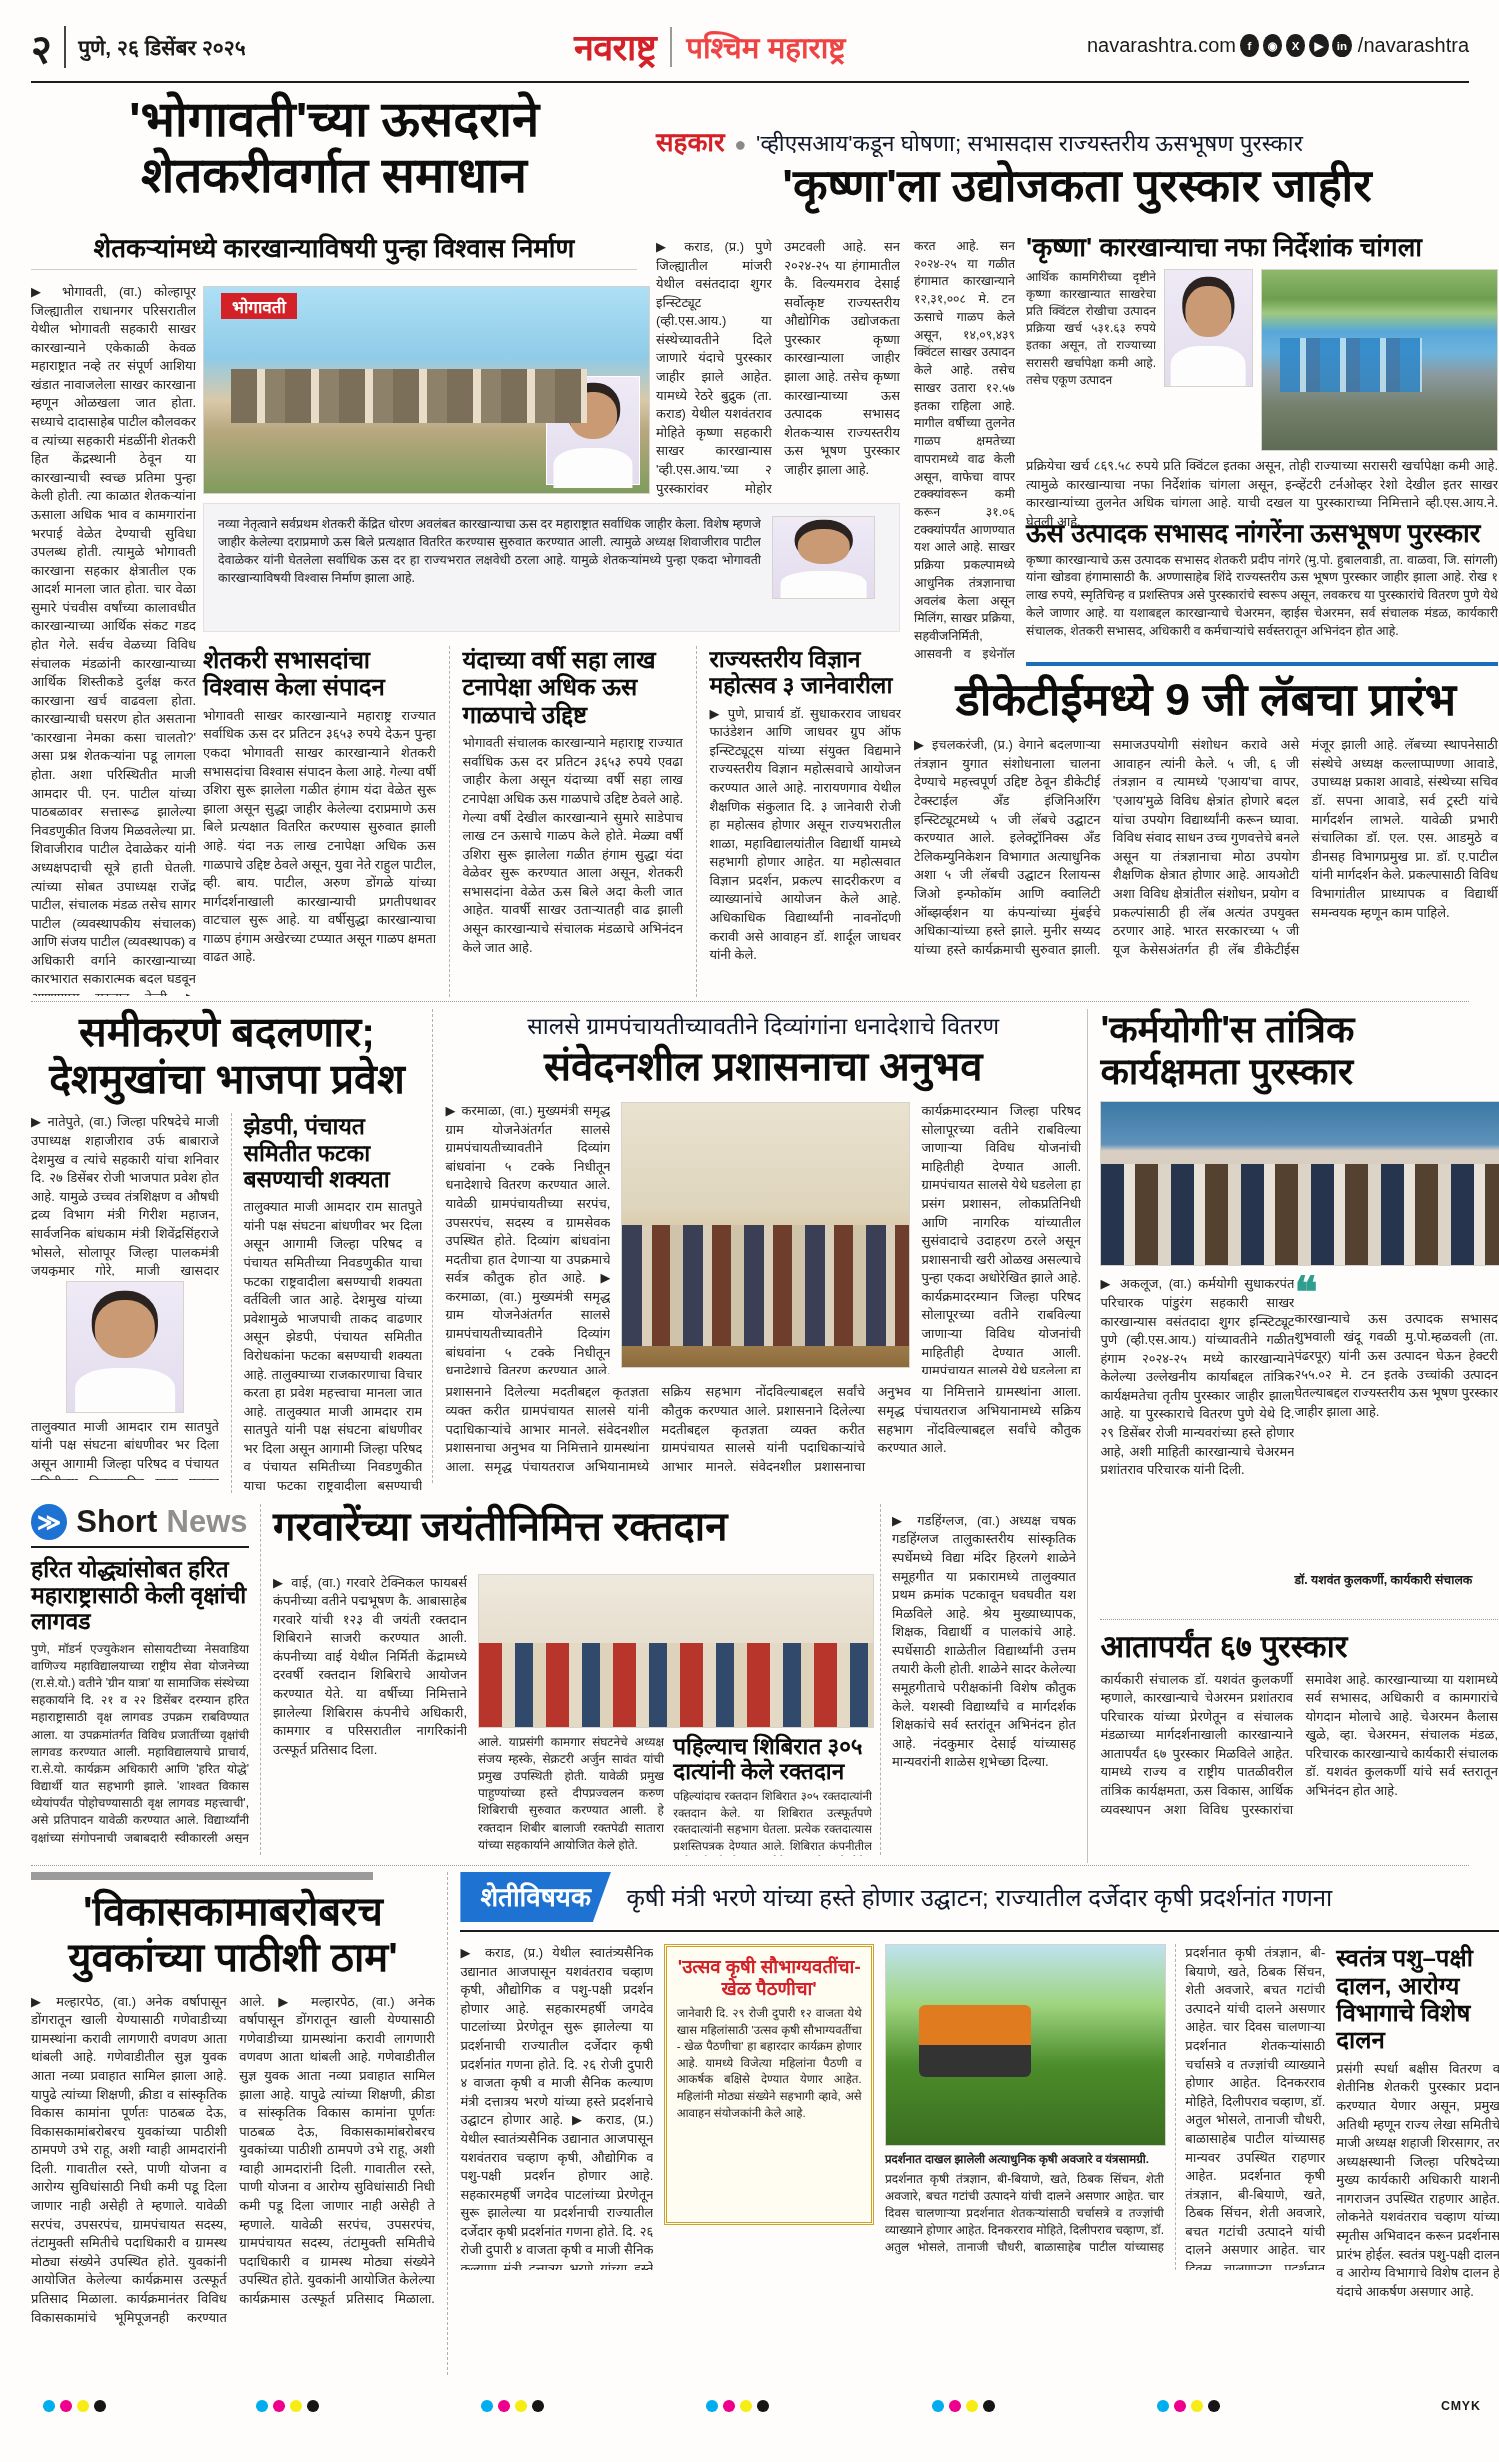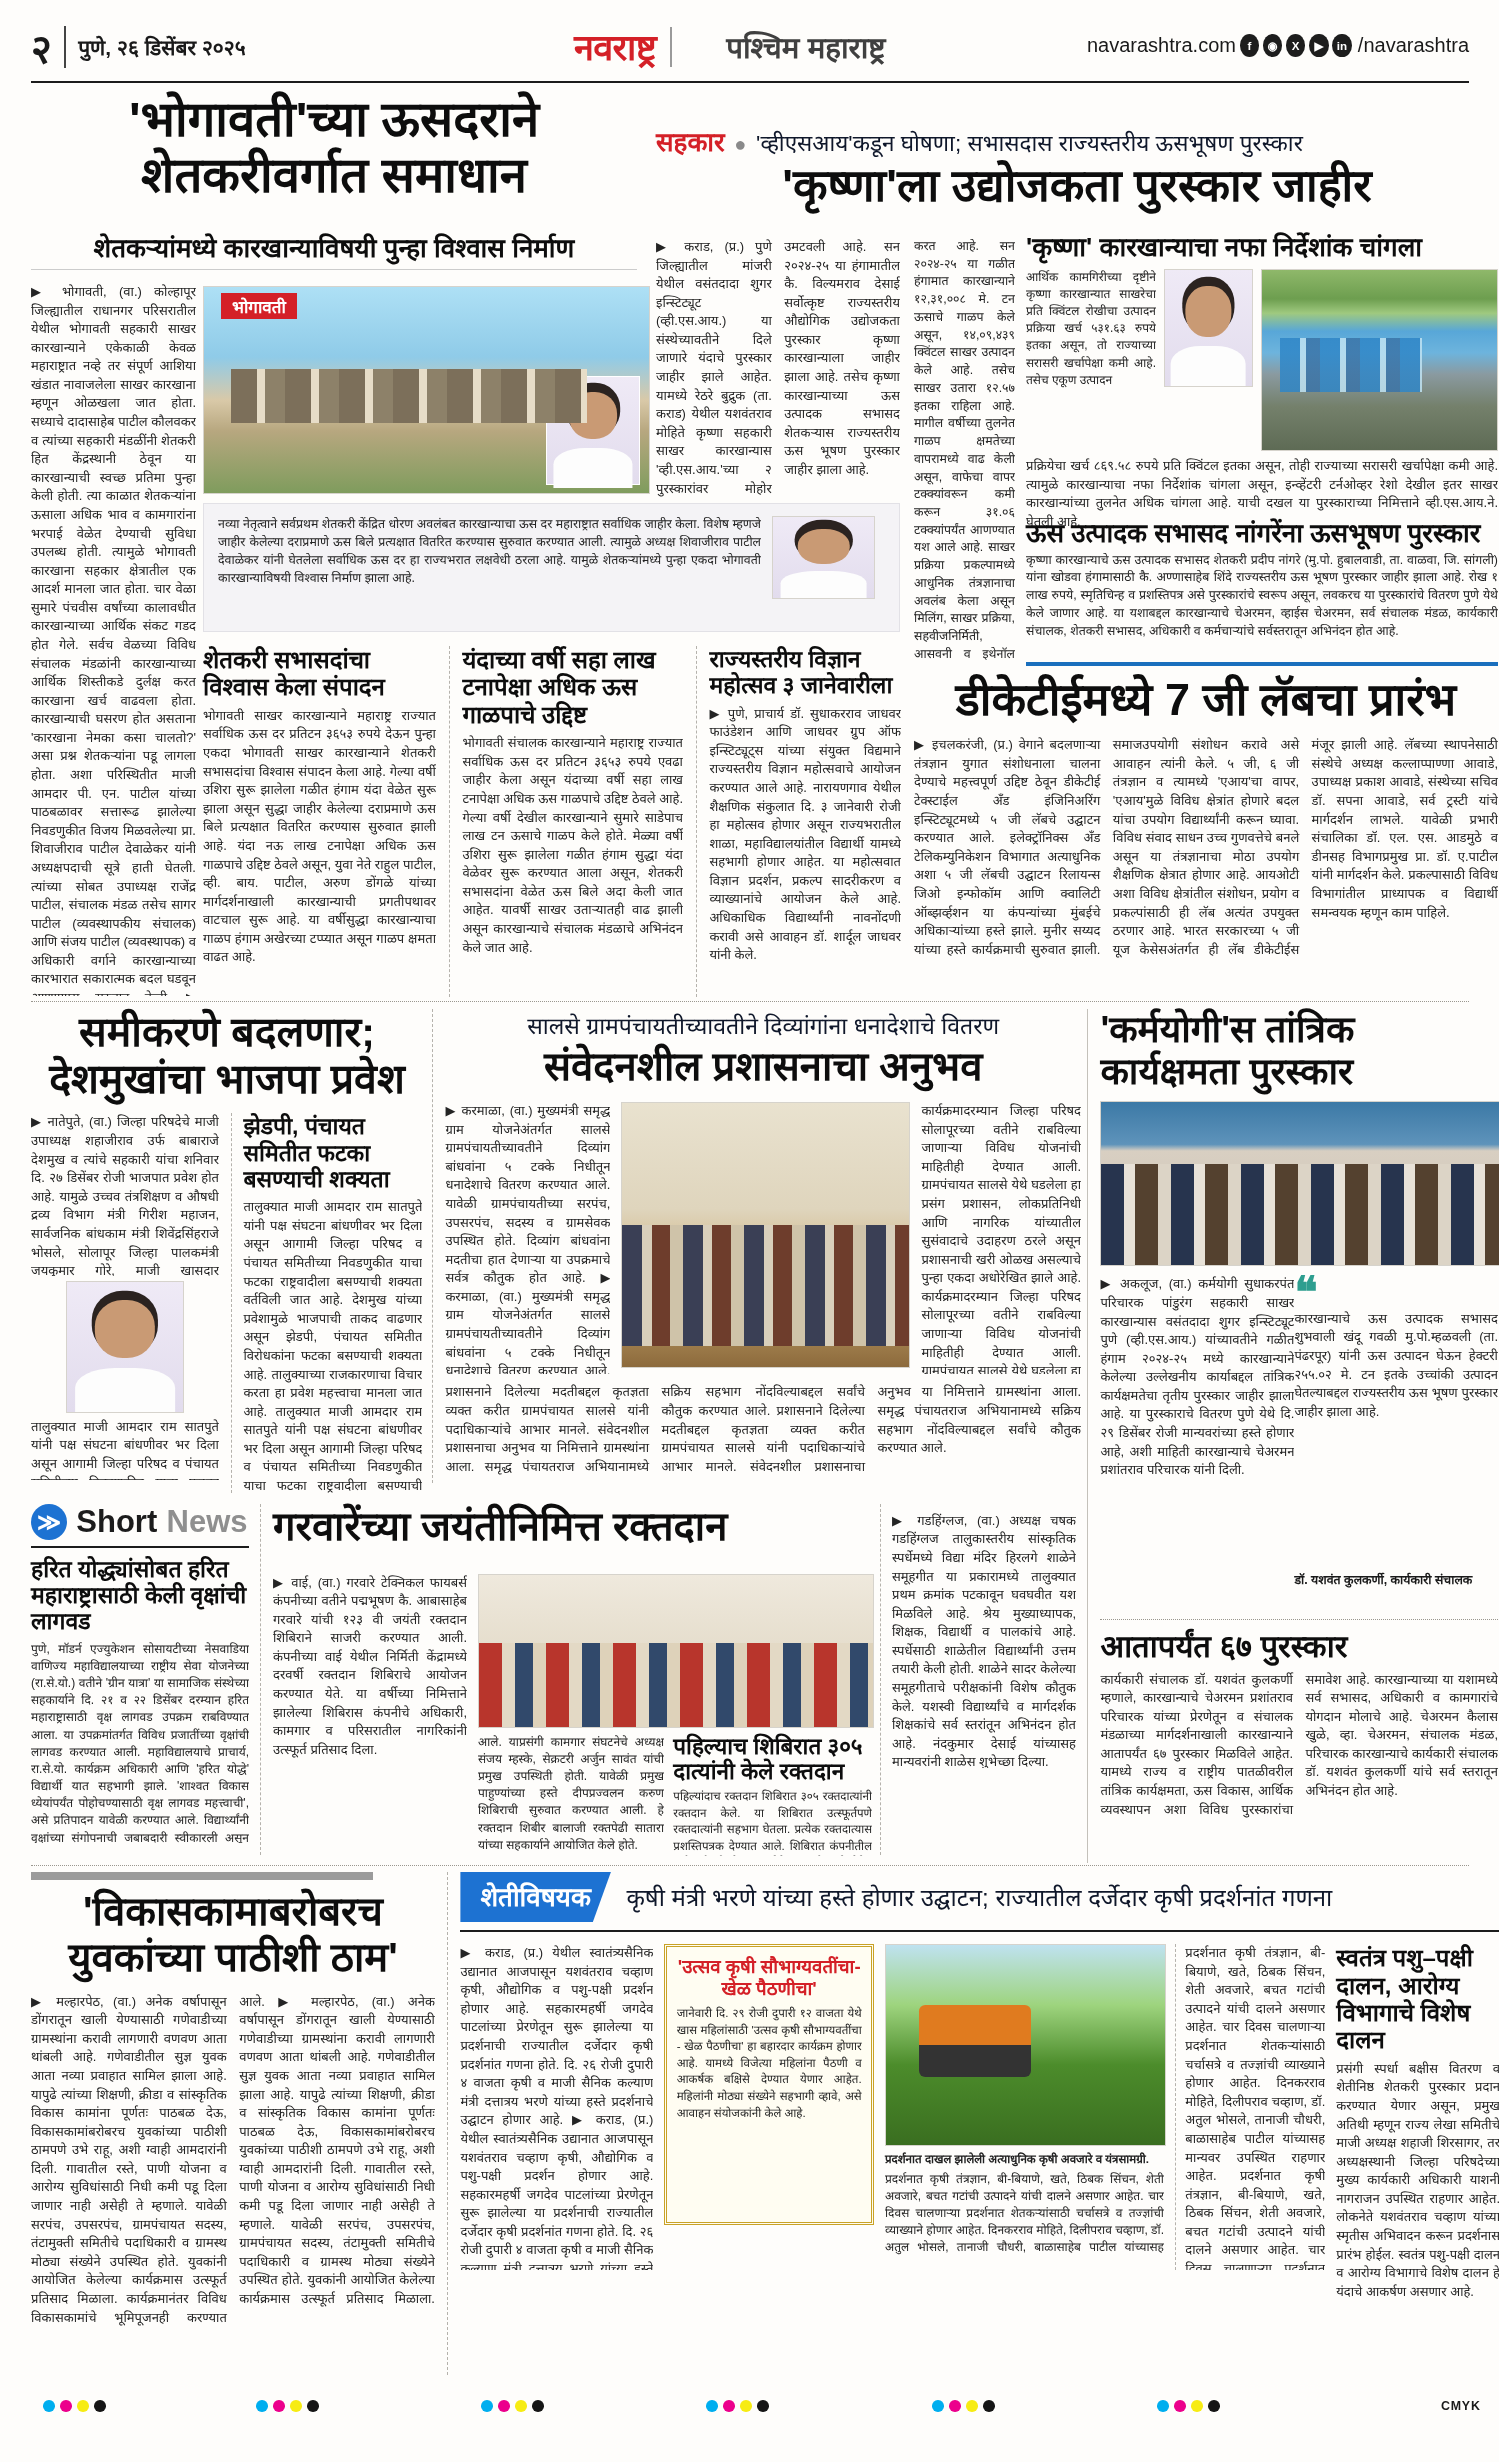--- a/index.html
+++ b/index.html
@@ -13,21 +13,21 @@
   .cols3{column-count:3;column-gap:12.4px;}
   .kicker{font-weight:normal;font-size:22.5px;color:#0f172a;}
   .red{color:#d42027;}
   .photo{position:relative;overflow:hidden;background:#c8c4bb;border:0.8px solid #d6d3cc;}
   .caption{font-size:11.6px;line-height:1.3;color:#222;font-weight:bold;}
   .vrule{border-left:0.8px dashed #b5b2ac;}
   .vrule-solid{border-left:0.8px solid #c4c1ba;}
   .dottedline{border-top:1.6px dotted #9a978f;}
   
   .masthead-logo{font-size:36px;font-weight:bold;color:#d42027;letter-spacing:-0.8px;}
-  .edition{font-size:29.5px;font-weight:bold;color:#404040;margin-left:40px;}
+  .edition{font-size:29.5px;font-weight:bold;color:#ef4444;}
   .soc{display:inline-flex;align-items:center;justify-content:center;width:23px;height:23px;
        border-radius:50%;background:#1d1d1d;color:#fff;font-size:11.6px;font-weight:bold;margin-left:3.9px;}
   
   .tag-red{background:#d42027;color:#fff;font-weight:bold;font-size:17px;padding:1.6px 11px;}
   .tag-blue{background:#1d72d2;color:#fff;font-weight:bold;font-size:26px;padding:6.2px 20px 7.8px;
             clip-path:polygon(0 0,100% 0,88% 100%,0 100%);}
   .graybox{background:#f4f3f6;border:0.8px solid #e2e1e6;}
   .goldbox{border:3.1px double #c9a227;background:#fffdf2;}
   .blue-underline{border-bottom:4.7px solid #1a6fbd;}
   .quote-mark{font-size:43px;color:#2e9e8f;line-height:.8;font-weight:bold;}
@@ -134,21 +134,21 @@
     </div>
     <div class="body-text" style="height:75px;margin-top:6.2px;font-size:13px;">प्रक्रियेचा खर्च ८६९.५८ रुपये प्रति क्विंटल इतका असून, तोही राज्याच्या सरासरी खर्चापेक्षा कमी आहे. त्यामुळे कारखान्याचा नफा निर्देशांक चांगला असून, इन्व्हेंटरी टर्नओव्हर रेशो देखील इतर साखर कारखान्यांच्या तुलनेत अधिक चांगला आहे. याची दखल या पुरस्काराच्या निमित्ताने व्ही.एस.आय.ने. घेतली आहे.</div>
   </div>
 
   <div class="abs blue-underline" style="left:1026px;top:519px;width:472px;height:147px;">
     <div class="hl" style="font-size:26px;">ऊस उत्पादक सभासद नांगरेंना ऊसभूषण पुरस्कार</div>
     <div class="body-text" style="height:107px;margin-top:3.1px;font-size:12.4px;">कृष्णा कारखान्याचे ऊस उत्पादक सभासद शेतकरी प्रदीप नांगरे (मु.पो. हुबालवाडी, ता. वाळवा, जि. सांगली) यांना खोडवा हंगामासाठी कै. अण्णासाहेब शिंदे राज्यस्तरीय ऊस भूषण पुरस्कार जाहीर झाला आहे. रोख १ लाख रुपये, स्मृतिचिन्ह व प्रशस्तिपत्र असे पुरस्कारांचे स्वरूप असून, लवकरच या पुरस्कारांचे वितरण पुणे येथे केले जाणार आहे. या यशाबद्दल कारखान्याचे चेअरमन, व्हाईस चेअरमन, सर्व संचालक मंडळ, कार्यकारी संचालक, शेतकरी सभासद, अधिकारी व कर्मचाऱ्यांचे सर्वस्तरातून अभिनंदन होत आहे.</div>
   </div>
 
   <div class="abs" style="left:914px;top:674px;width:584px;height:324px;">
-    <div class="hl center" style="font-size:45px;">डीकेटीईमध्ये 7 जी लॅबचा प्रारंभ</div>
+    <div class="hl center" style="font-size:45px;">डीकेटीईमध्ये 9 जी लॅबचा प्रारंभ</div>
     <div class="body-text cols3" style="height:247px;margin-top:11px;">▶ इचलकरंजी, (प्र.) वेगाने बदलणाऱ्या तंत्रज्ञान युगात संशोधनाला चालना देण्याचे महत्त्वपूर्ण उद्दिष्ट ठेवून डीकेटीई टेक्स्टाईल अँड इंजिनिअरिंग इन्स्टिट्यूटमध्ये ५ जी लॅबचे उद्घाटन करण्यात आले. इलेक्ट्रॉनिक्स अँड टेलिकम्युनिकेशन विभागात अत्याधुनिक अशा ५ जी लॅबची उद्घाटन रिलायन्स जिओ इन्फोकॉम आणि क्वालिटी ऑब्झर्व्हशन या कंपन्यांच्या मुंबईचे अधिकाऱ्यांच्या हस्ते झाले. मुनीर सय्यद यांच्या हस्ते कार्यक्रमाची सुरुवात झाली. समाजउपयोगी संशोधन करावे असे आवाहन त्यांनी केले. ५ जी, ६ जी तंत्रज्ञान व त्यामध्ये 'एआय'चा वापर, 'एआय'मुळे विविध क्षेत्रांत होणारे बदल यांचा उपयोग विद्यार्थ्यांनी करून घ्यावा. विविध संवाद साधन उच्च गुणवत्तेचे बनले असून या तंत्रज्ञानाचा मोठा उपयोग शैक्षणिक क्षेत्रात होणार आहे. आयओटी अशा विविध क्षेत्रांतील संशोधन, प्रयोग व प्रकल्पांसाठी ही लॅब अत्यंत उपयुक्त ठरणार आहे. भारत सरकारच्या ५ जी यूज केसेसअंतर्गत ही लॅब डीकेटीईस मंजूर झाली आहे. लॅबच्या स्थापनेसाठी संस्थेचे अध्यक्ष कल्लाप्पाण्णा आवाडे, उपाध्यक्ष प्रकाश आवाडे, संस्थेच्या सचिव डॉ. सपना आवाडे, सर्व ट्रस्टी यांचे मार्गदर्शन लाभले. यावेळी प्रभारी संचालिका डॉ. एल. एस. आडमुठे व डीनसह विभागप्रमुख प्रा. डॉ. ए.पाटील यांनी मार्गदर्शन केले. प्रकल्पासाठी विविध विभागांतील प्राध्यापक व विद्यार्थी समन्वयक म्हणून काम पाहिले.</div>
   </div>
 
   <div class="abs dottedline" style="left:31px;top:1001px;width:1438px;"></div>
 
   <div class="abs" style="left:31px;top:1009px;width:392px;height:474px;">
     <div class="hl center" style="font-size:41px;">समीकरणे बदलणार; देशमुखांचा भाजपा प्रवेश</div>
     <div style="display:flex;gap:12.4px;margin-top:11px;">
       <div style="width:188px;">
         <div class="body-text" style="height:163px;">▶ नातेपुते, (वा.) जिल्हा परिषदेचे माजी उपाध्यक्ष शहाजीराव उर्फ बाबाराजे देशमुख व त्यांचे सहकारी यांचा शनिवार दि. २७ डिसेंबर रोजी भाजपात प्रवेश होत आहे. यामुळे उच्चव तंत्रशिक्षण व औषधी द्रव्य विभाग मंत्री गिरीश महाजन, सार्वजनिक बांधकाम मंत्री शिवेंद्रसिंहराजे भोसले, सोलापूर जिल्हा पालकमंत्री जयकुमार गोरे, माजी खासदार रणजितसिंह नाईक निंबाळकर यांच्या प्रमुख उपस्थितीत हा प्रवेश सोहळा होणार आहे. देशमुख यांच्या भाजपा प्रवेशामुळे माळशिरस तालुक्याच्या राजकारणाची समीकरणे बदलणार आहेत.</div>

